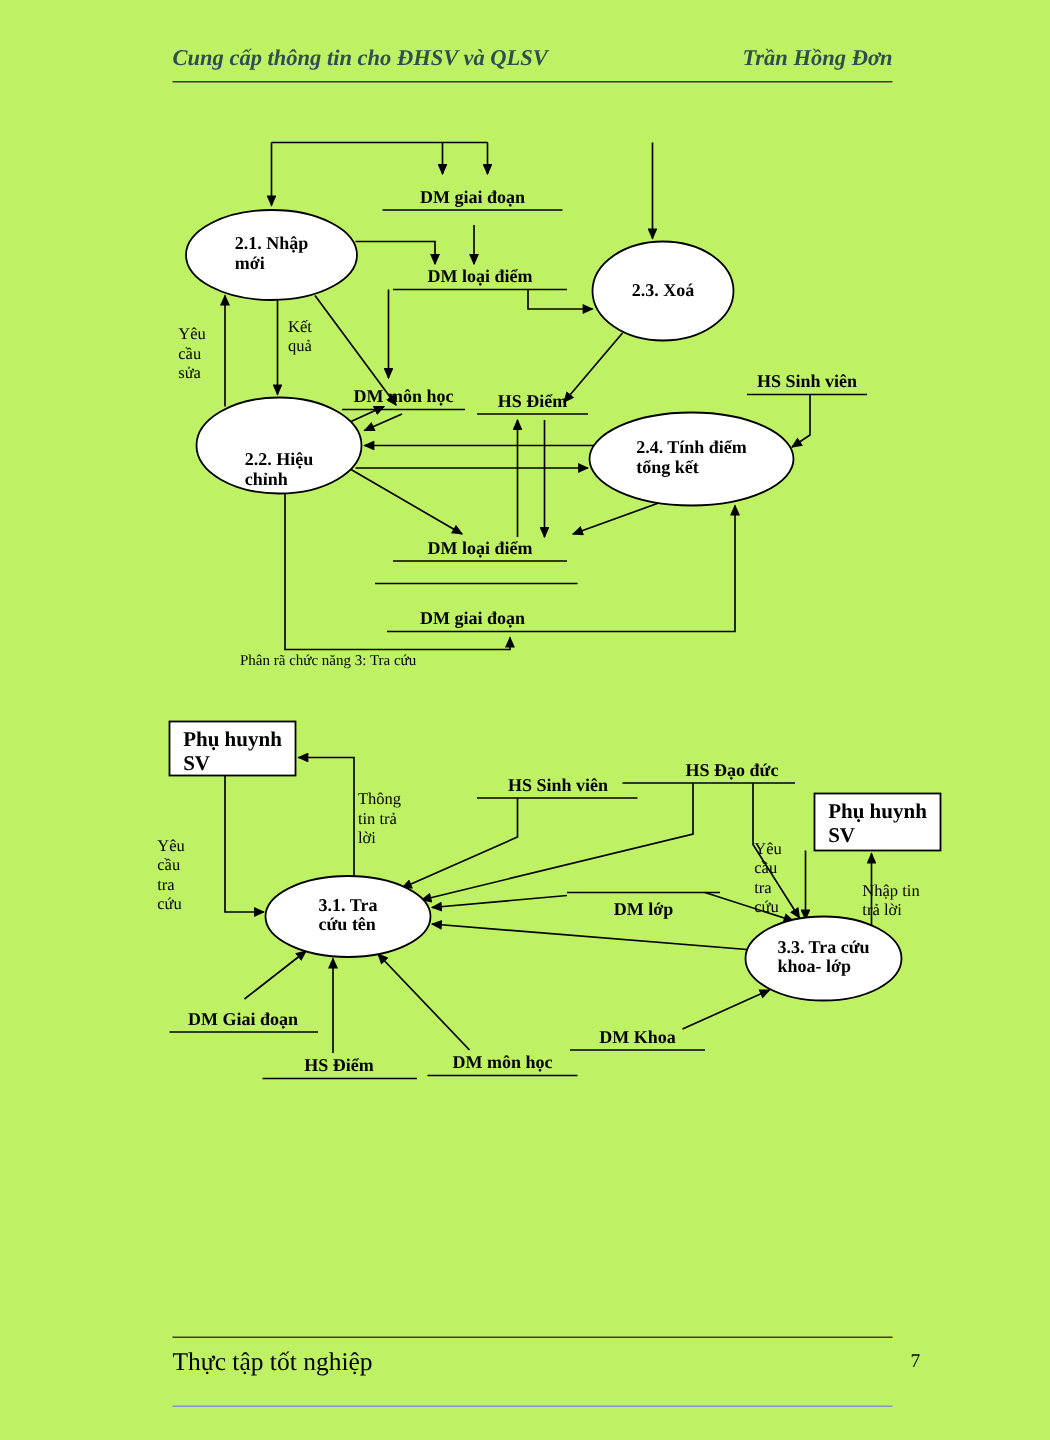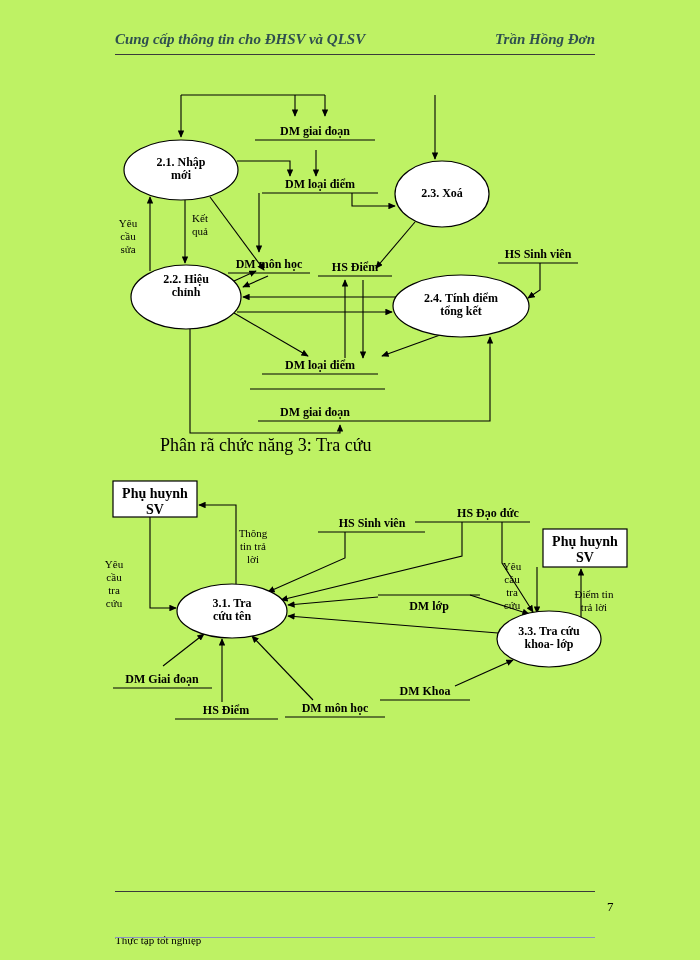--- a/index.html
+++ b/index.html
@@ -16,27 +16,27 @@
   .hdr-rule { top:54px; }
   .foot-rule { top:891px; }
   .bottom-rule { top:937px; background:#8a93c4; }
   .dfd-svg { position:absolute; left:0; top:0; }
   .dfd-svg path { stroke:#000; stroke-width:1.1; fill:none; }
   .dfd-svg line { stroke:#000; stroke-width:1.1; }
   .dfd-svg ellipse { fill:#fff; stroke:#000; stroke-width:1.2; }
   .dfd-svg rect { fill:#fff; stroke:#000; stroke-width:1.2; }
   .lbl {
     position:absolute; transform:translateX(-50%);
-    white-space:pre-line; text-align:center;
+    white-space:pre-line; text-align:left;
     font-size:12px; font-weight:bold; line-height:1.12;
   }
   .flow { font-weight:normal; font-size:11px; line-height:1.18; }
   .ent { font-size:14px; }
-  .cap { position:absolute; font-size:18px; }
-  .footer-text { position:absolute; left:115px; top:898px; font-size:11px;margin-top:36px; }
+  .cap { position:absolute; font-size:10px; }
+  .footer-text { position:absolute; left:115px; top:898px; font-size:17px; }
   .page-num { position:absolute; left:607px; top:899px; font-size:13px; }
 </style>
 </head>
 <body>
 
 <div class="page">
 
   <div class="hdr">
     <span>Cung cấp thông tin cho ĐHSV và QLSV</span>
     <span>Trần Hồng Đơn</span>
@@ -126,21 +126,21 @@
       <rect x="113" y="481" width="84" height="36"></rect>
       <rect x="543" y="529" width="84" height="38"></rect>
       <ellipse cx="232" cy="611" rx="55" ry="27"></ellipse>
       <ellipse cx="549" cy="639" rx="52" ry="28"></ellipse>
     </g>
   </svg>
 
   <div class="lbl proc" style="left:181px;top:156px">2.1. Nhập
 mới</div>
   <div class="lbl proc" style="left:442px;top:187px">2.3. Xoá</div>
-  <div class="lbl proc" style="left:186px;top:273px">2.2. Hiệu
+  <div class="lbl proc" style="left:186px;top:300px">2.2. Hiệu
 chỉnh</div>
   <div class="lbl proc" style="left:461px;top:292px">2.4. Tính điểm
 tổng kết</div>
 
   <div class="lbl" style="left:315px;top:125px">DM giai đoạn</div>
   <div class="lbl" style="left:320px;top:178px">DM loại điểm</div>
   <div class="lbl" style="left:269px;top:258px">DM môn học</div>
   <div class="lbl" style="left:355px;top:261px">HS Điểm</div>
   <div class="lbl" style="left:538px;top:248px">HS Sinh viên</div>
   <div class="lbl" style="left:320px;top:359px">DM loại điểm</div>
@@ -176,21 +176,21 @@
 cầu
 tra
 cứu</div>
   <div class="lbl flow" style="left:253px;top:527px">Thông
 tin trả
 lời</div>
   <div class="lbl flow" style="left:512px;top:560px">Yêu
 cầu
 tra
 cứu</div>
-  <div class="lbl flow" style="left:594px;top:588px">Điểm tin
+  <div class="lbl flow" style="left:594px;top:588px">Nhập tin
 trả lời</div>
 
 
   <div class="rule foot-rule"></div>
   <div class="footer-text">Thực tập tốt nghiệp</div>
   <div class="page-num">7</div>
   <div class="rule bottom-rule"></div>
 
 </div>
 

